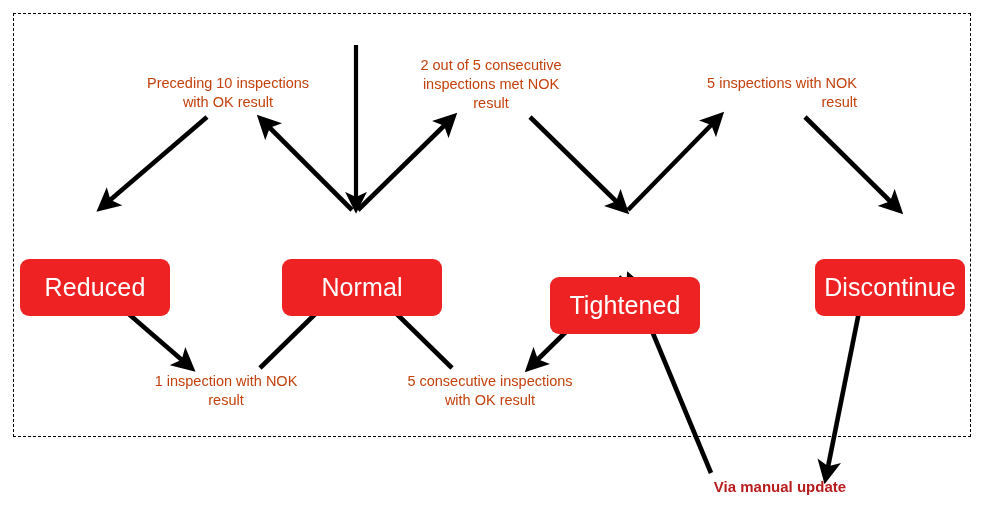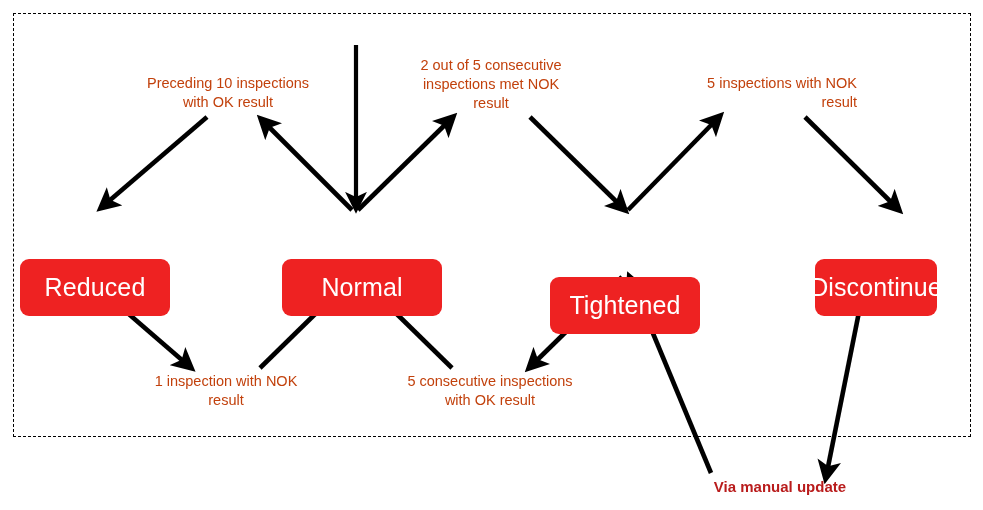--- a/index.html
+++ b/index.html
@@ -36,21 +36,21 @@
     font-size:25px;
     font-weight:400;
     letter-spacing:0.1px;
     box-sizing:border-box;
     z-index:5;
     margin-top:44px;
   }
   .box-reduced{ left:20px;  top:215px; width:150px; }
   .box-normal{  left:282px; top:215px; width:160px; }
   .box-tight{   left:550px; top:233px; width:150px; }
-  .box-disc{    left:815px; top:215px; width:122px; }
+  .box-disc{    left:815px; top:215px; width:150px; }
 
   
   .edge-label{
     position:absolute;
     text-align:center;
     color:#c2410c;
     font-size:14.5px;
     line-height:19px;
     white-space:pre-line;
     z-index:4;

